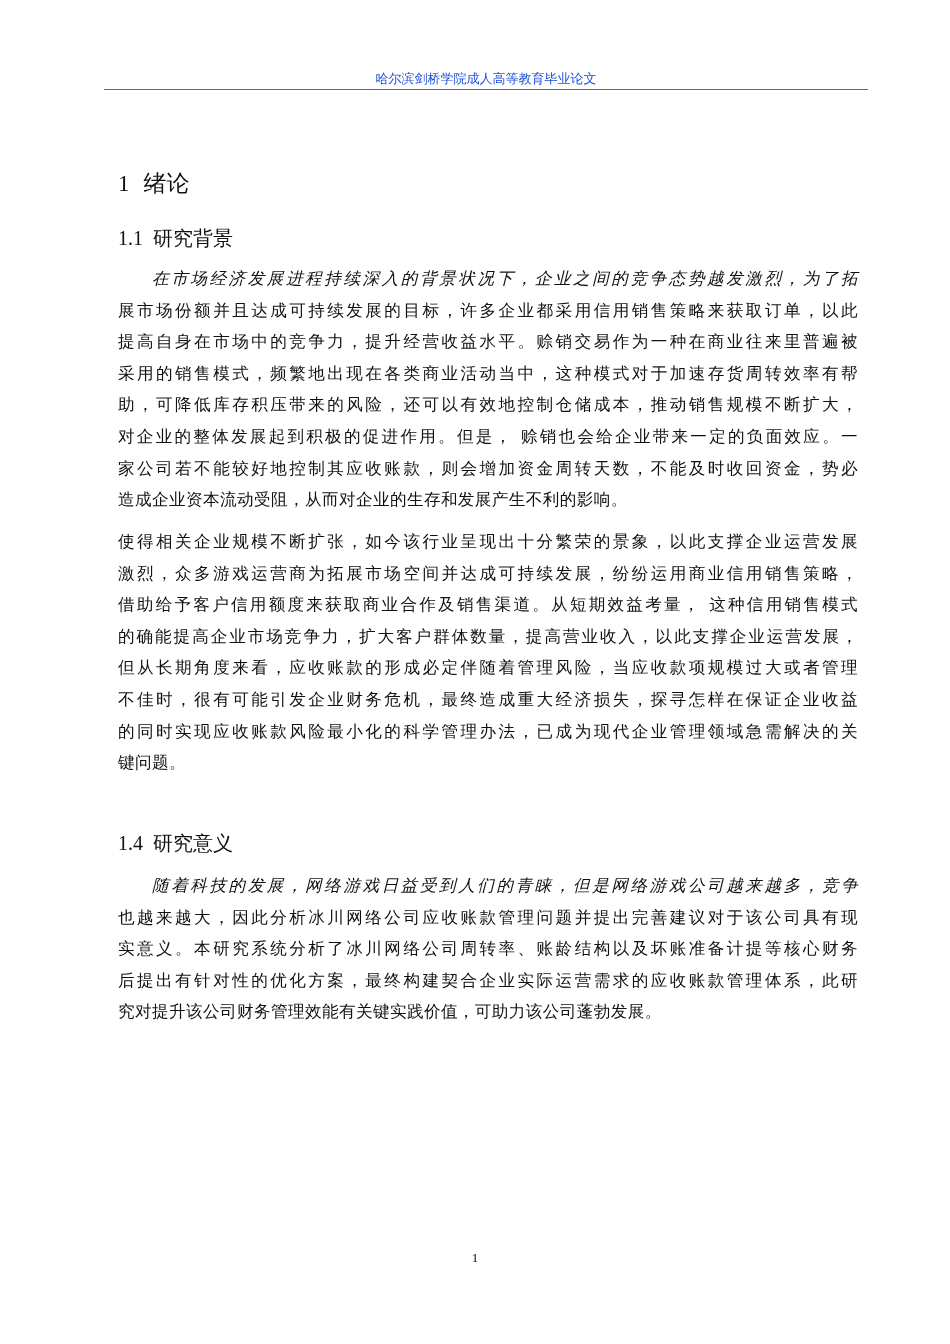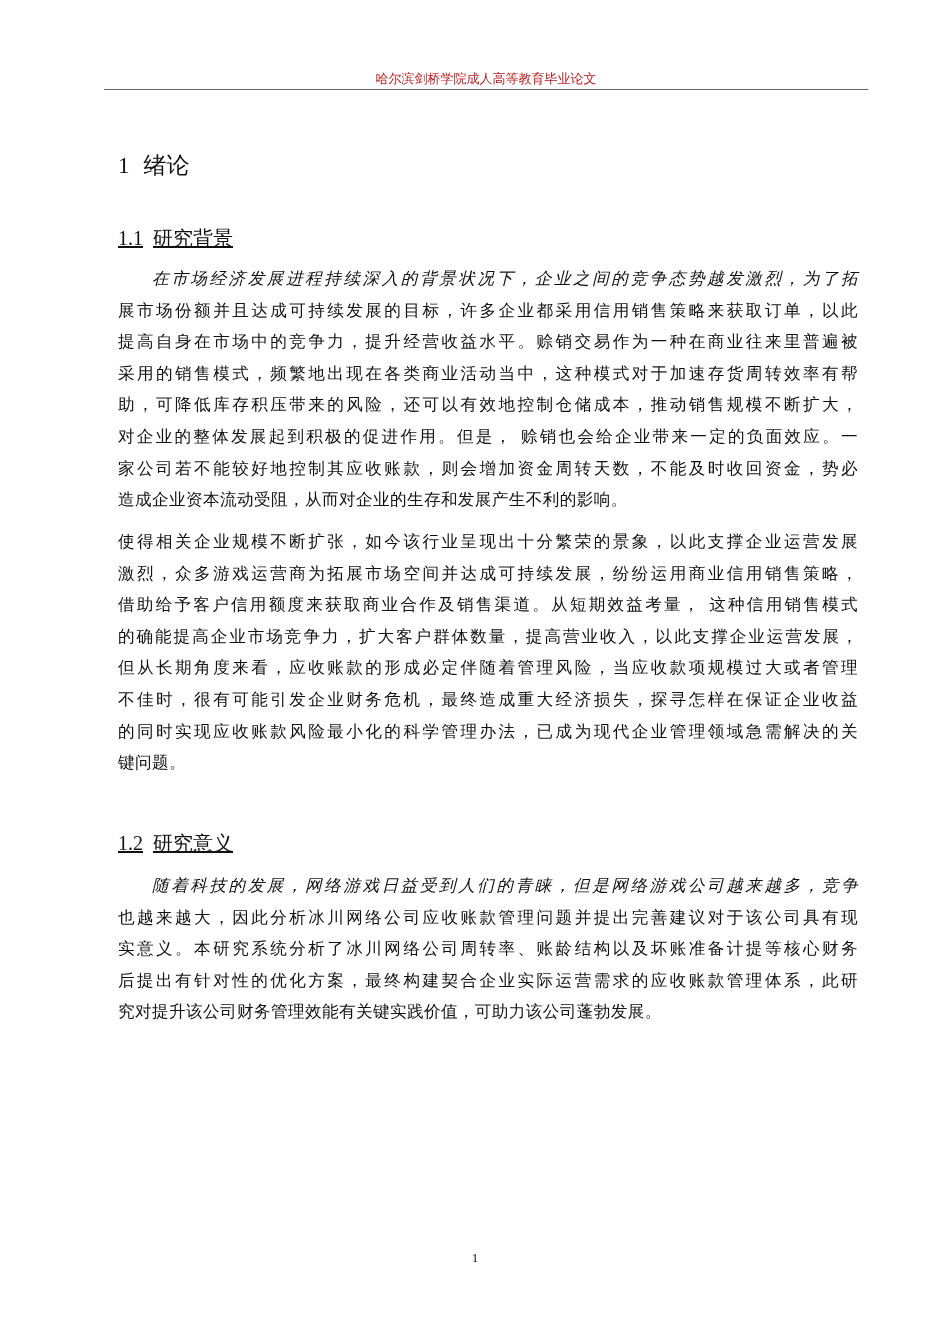--- a/index.html
+++ b/index.html
@@ -1,26 +1,26 @@
 <!DOCTYPE html>
 <html><head>
 <meta charset="utf-8">
 <style>
   html, body { margin: 0; padding: 0; background: #ffffff; }
   body { width: 950px; height: 1344px; position: relative; overflow: hidden;
          font-family: "DejaVu Serif", "Liberation Serif", serif; color: #111; }
   .header { position: absolute; left: 104px; top: 70px; width: 764px; text-align: center;
-            font-size: 13px; color: #b91c1c; }
+            font-size: 13px; color: #1d4ed8; }
   .header-rule { position: absolute; left: 104px; top: 89px; width: 764px; height: 0;
                  border-top: 1.5px solid #666; }
-  .h1 { position: absolute; left: 118px; top: 150px; font-size: 23px; font-weight: normal;
+  .h1 { position: absolute; left: 118px; top: 168px; font-size: 23px; font-weight: normal;
         font-family: "DejaVu Sans", sans-serif; margin: 0; }
   .h1 .num { font-family: "Liberation Serif", serif; margin-right: 14px; }
   .h2 { position: absolute; left: 118px; font-size: 20px; margin: 0; font-weight: normal;
-        font-family: "DejaVu Sans", sans-serif; text-decoration: underline; }
+        font-family: "DejaVu Sans", sans-serif; }
   .h2 .num { font-family: "Liberation Serif", serif; margin-right: 10px; }
   .para { position: absolute; left: 118px; width: 740px; margin: 0;
           font-family: "DejaVu Sans", sans-serif; font-size: 16.6px; line-height: 31.6px;
           letter-spacing: 0.4px; }
   .para .line { display: block; white-space: nowrap; text-align: justify; text-align-last: justify; }
   .para .line.last { text-align-last: left; }
   .para .line.indent { padding-left: 34px; font-style: italic; }
   .page-number { position: absolute; left: 0; width: 950px; top: 1250px; text-align: center;
                  font-size: 13px; font-family: "Liberation Serif", serif; }
 </style>
@@ -54,21 +54,21 @@
   <span class="line">激烈，众多游戏运营商为拓展市场空间并达成可持续发展，纷纷运用商业信用销售策略，</span>
   <span class="line">借助给予客户信用额度来获取商业合作及销售渠道。从短期效益考量，  这种信用销售模式</span>
   <span class="line">的确能提高企业市场竞争力，扩大客户群体数量，提高营业收入，以此支撑企业运营发展，</span>
   <span class="line">但从长期角度来看，应收账款的形成必定伴随着管理风险，当应收款项规模过大或者管理</span>
   <span class="line">不佳时，很有可能引发企业财务危机，最终造成重大经济损失，探寻怎样在保证企业收益</span>
   <span class="line">的同时实现应收账款风险最小化的科学管理办法，已成为现代企业管理领域急需解决的关</span>
   <span class="line last">键问题。</span>
 </div>
 
 <h2 class="h2" style="top:830px;">
-  <span class="num">1.2</span><span>研究意义</span>
+  <span class="num">1.4</span><span>研究意义</span>
 </h2>
 
 <div class="para" style="top:870px;">
   <span class="line indent">随着科技的发展，网络游戏日益受到人们的青睐，但是网络游戏公司越来越多，竞争</span>
   <span class="line">也越来越大，因此分析冰川网络公司应收账款管理问题并提出完善建议对于该公司具有现</span>
   <span class="line">实意义。本研究系统分析了冰川网络公司周转率、账龄结构以及坏账准备计提等核心财务</span>
   <span class="line">后提出有针对性的优化方案，最终构建契合企业实际运营需求的应收账款管理体系，此研</span>
   <span class="line last">究对提升该公司财务管理效能有关键实践价值，可助力该公司蓬勃发展。</span>
 </div>
 

